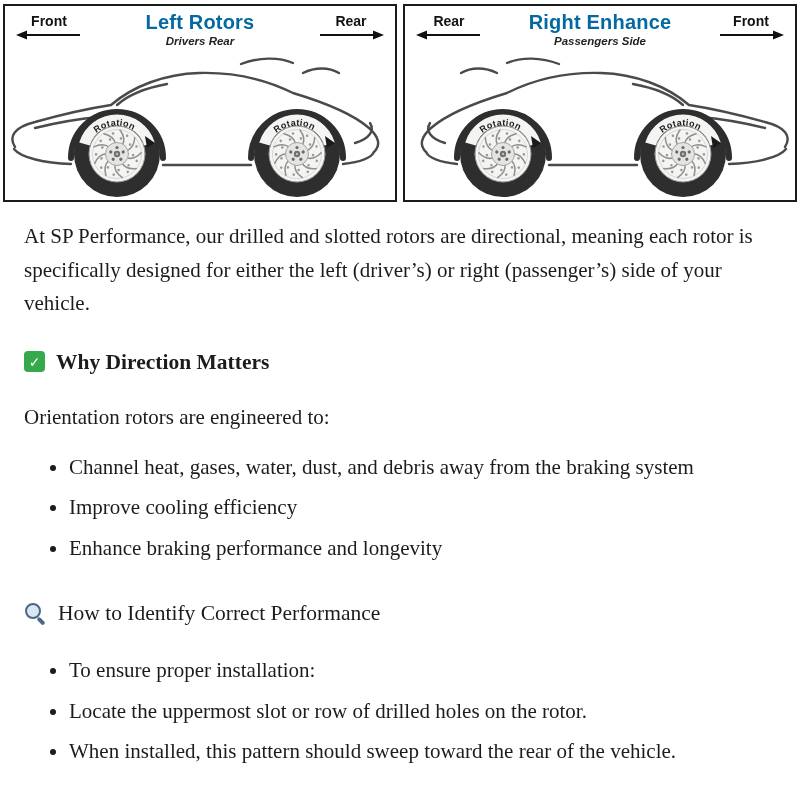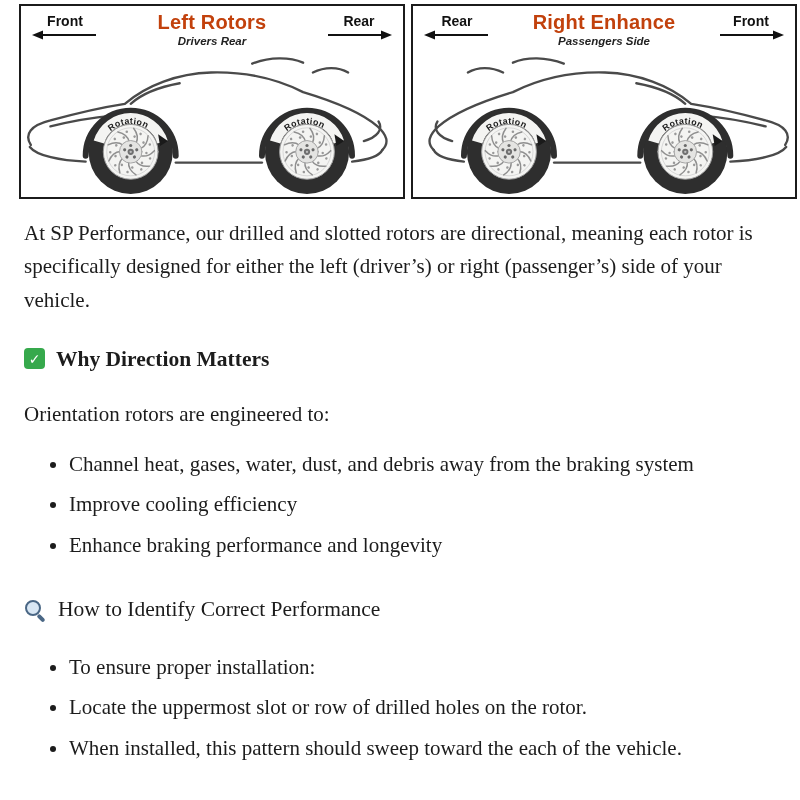--- a/index.html
+++ b/index.html
@@ -1,25 +1,25 @@
 <!DOCTYPE html>
 <html><head>
 <meta charset="utf-8">
 <style>
   html,body{margin:0;padding:0;background:#fff;}
   body{width:800px;font-family:"Liberation Serif",serif;color:#1c1c1c;}
 
   
-  .diagram{display:flex;gap:6px;padding:4px 3px 0 19px;}
+  .diagram{display:flex;gap:6px;padding:4px 3px 0 3px;}
   .panel{flex:1;border:2px solid #1b1b1b;background:#fff;box-sizing:border-box;}
   .panel-header{display:flex;justify-content:space-between;align-items:flex-start;padding:7px 9px 0 9px;font-family:"Liberation Sans",sans-serif;}
   .dir{display:flex;flex-direction:column;align-items:center;gap:1px;width:70px;}
   .dir-text{font-size:14px;font-weight:bold;color:#111;}
   .title-block{display:flex;flex-direction:column;align-items:center;margin-top:-2px;}
-  .panel-title{font-size:20px;font-weight:800;color:#c2410c;letter-spacing:.2px;}
+  .panel-title{font-size:20px;font-weight:800;color:#0369a1;letter-spacing:.2px;}
   .panel-subtitle{font-size:11.5px;font-weight:700;font-style:italic;color:#222;margin-top:1px;}
   .car-svg{display:block;width:100%;height:auto;margin-top:1px;}
 
   
   .content{padding:2px 26px 26px 24px;font-size:21px;line-height:1.6;}
   .intro{margin:16px 0 24px;}
   .section-heading{display:flex;align-items:center;gap:11px;font-size:21.5px;font-weight:bold;margin:16px 0 22px;}
   .section-heading.regular{font-weight:normal;margin-top:30px;margin-bottom:24px;}
   .lead{margin:0 0 16px;}
   ul{margin:0 0 22px;padding-left:45px;}
@@ -430,17 +430,17 @@
     <h2 class="section-heading regular">
       <span class="magnifier-icon">
           <span class="lens"></span>
         </span>
       <span>How to Identify Correct Performance</span>
     </h2>
 
     <ul>
       <li>To ensure proper installation:</li>
       <li>Locate the uppermost slot or row of drilled holes on the rotor.</li>
-      <li>When installed, this pattern should sweep toward the each of the vehicle.</li>
+      <li>When installed, this pattern should sweep toward the rear of the vehicle.</li>
     </ul>
 
   </div>
 </div>
 
 </body></html>

